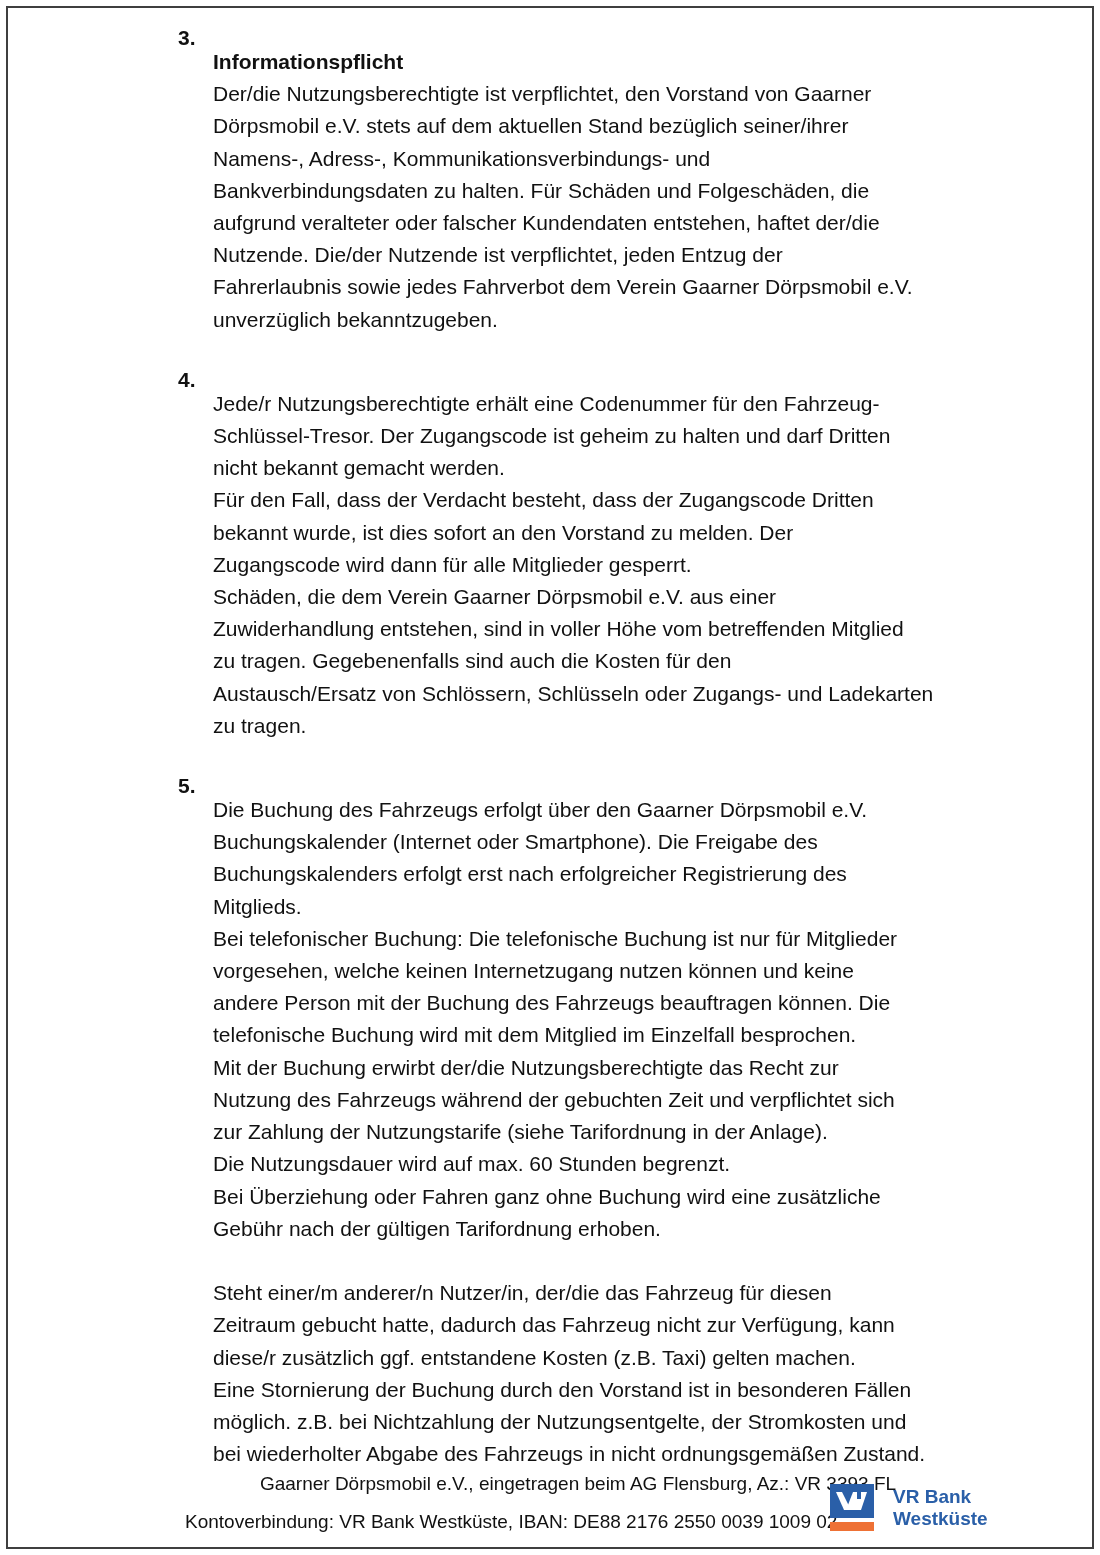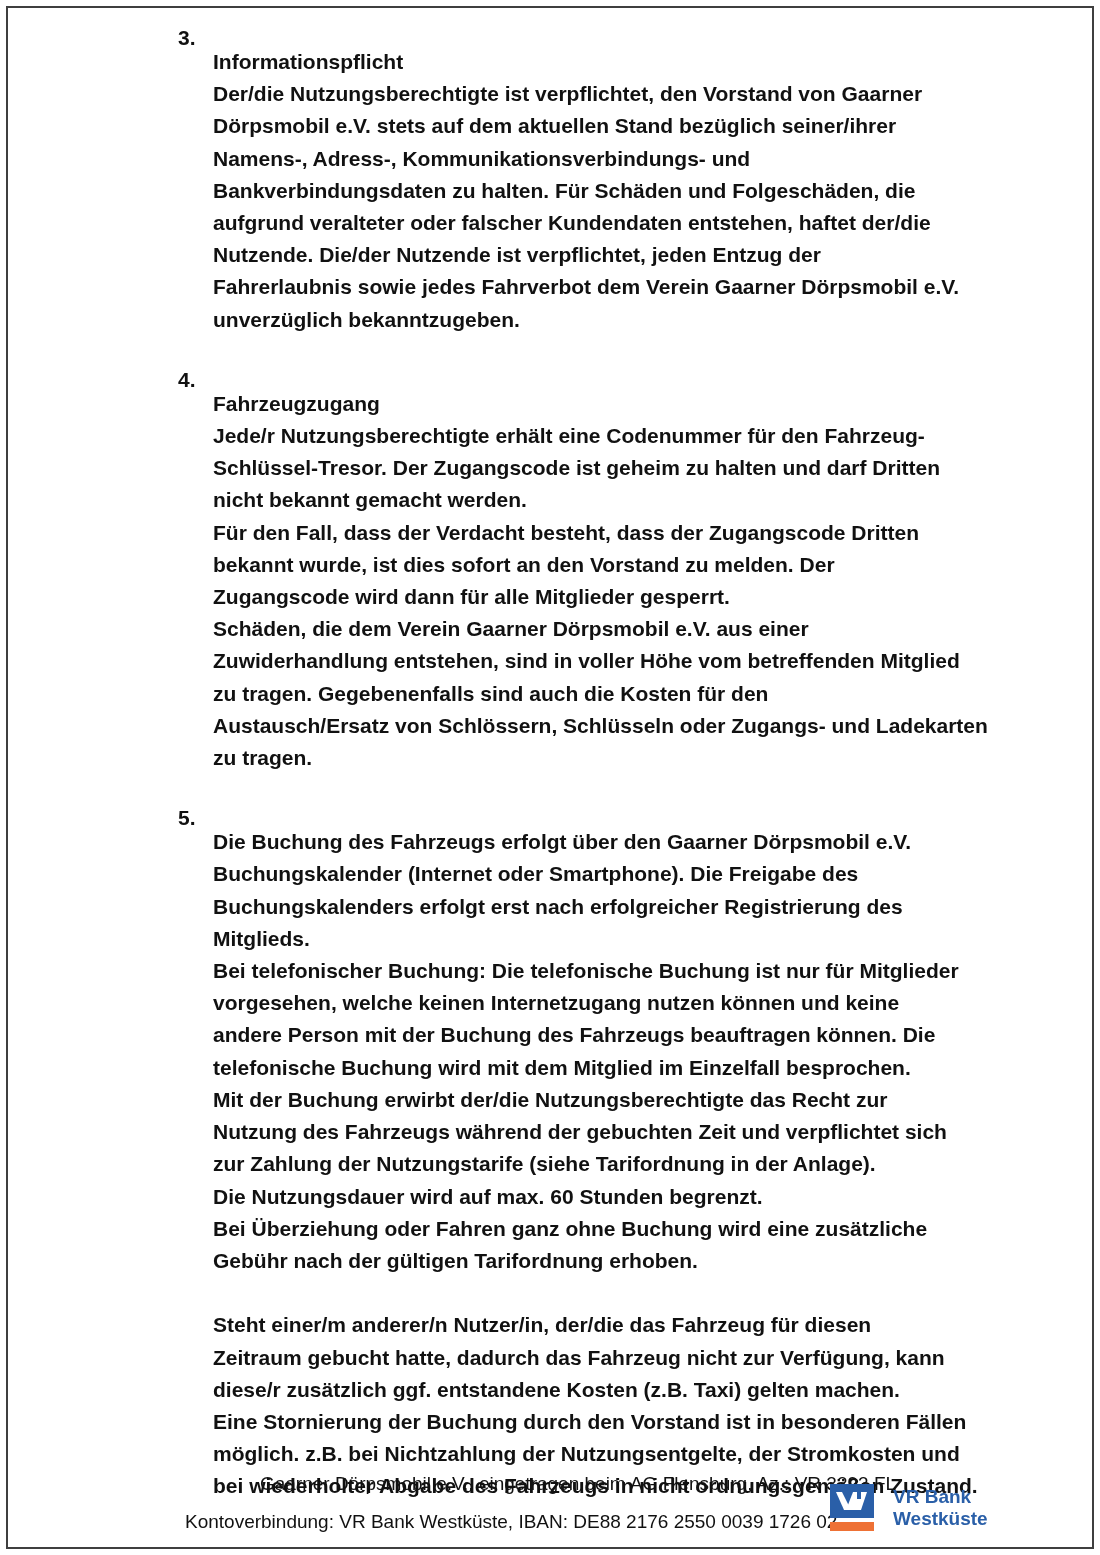--- a/index.html
+++ b/index.html
@@ -36,21 +36,20 @@
   .sec-title {
     margin: 0;
     font-weight: bold;
     font-size: 21px;
     line-height: 32.2px;
   }
   .sec-text {
     white-space: pre-line;
     font-size: 21px;
     line-height: 32.2px;
-    font-weight: bold;
   }
   .footer-reg {
     position: absolute;
     left: 0; right: 0;
     top: 1472px;
     text-align: center;
     transform: translateX(28px);
     font-size: 19px;
     line-height: 24px;
   }
@@ -95,21 +94,20 @@
 aufgrund veralteter oder falscher Kundendaten entstehen, haftet der/die
 Nutzende. Die/der Nutzende ist verpflichtet, jeden Entzug der
 Fahrerlaubnis sowie jedes Fahrverbot dem Verein Gaarner Dörpsmobil e.V.
 unverzüglich bekanntzugeben.</div>
     </div>
   </section>
 
   <section class="section">
     <div class="num">4.</div>
     <div class="sec-body">
-      <h2 class="sec-title">Fahrzeugzugang</h2>
       <div class="sec-text">Jede/r Nutzungsberechtigte erhält eine Codenummer für den Fahrzeug-
 Schlüssel-Tresor. Der Zugangscode ist geheim zu halten und darf Dritten
 nicht bekannt gemacht werden.
 Für den Fall, dass der Verdacht besteht, dass der Zugangscode Dritten
 bekannt wurde, ist dies sofort an den Vorstand zu melden. Der
 Zugangscode wird dann für alle Mitglieder gesperrt.
 Schäden, die dem Verein Gaarner Dörpsmobil e.V. aus einer
 Zuwiderhandlung entstehen, sind in voller Höhe vom betreffenden Mitglied
 zu tragen. Gegebenenfalls sind auch die Kosten für den
 Austausch/Ersatz von Schlössern, Schlüsseln oder Zugangs- und Ladekarten
@@ -140,21 +138,21 @@
 diese/r zusätzlich ggf. entstandene Kosten (z.B. Taxi) gelten machen.
 Eine Stornierung der Buchung durch den Vorstand ist in besonderen Fällen
 möglich. z.B. bei Nichtzahlung der Nutzungsentgelte, der Stromkosten und
 bei wiederholter Abgabe des Fahrzeugs in nicht ordnungsgemäßen Zustand.</div>
     </div>
   </section>
 
 </main>
 
 <div class="footer-reg">Gaarner Dörpsmobil e.V., eingetragen beim AG Flensburg, Az.: VR 3393 FL</div>
-<div class="footer-bank">Kontoverbindung: VR Bank Westküste, IBAN: DE88 2176 2550 0039 1726 02</div>
+<div class="footer-bank">Kontoverbindung: VR Bank Westküste, IBAN: DE88 2176 2550 0039 1009 02</div>
 
 <div class="vr-logo">
   <svg class="logo-mark" viewBox="0 0 44 48" xmlns="http://www.w3.org/2000/svg">
     <rect x="0" y="0" width="44" height="34" fill="#2A5FA8"></rect>
     <polygon points="6,8 12,8 21,26 14,26" fill="#ffffff"></polygon>
     <polygon points="23,8 37,8 31,26 16,26" fill="#ffffff"></polygon>
     <rect x="27" y="8" width="4" height="7" fill="#2A5FA8"></rect>
     <rect x="0" y="38" width="44" height="9" fill="#EE7135"></rect>
   </svg>
   <div class="logo-text" style="color:#2A5FA8;">

